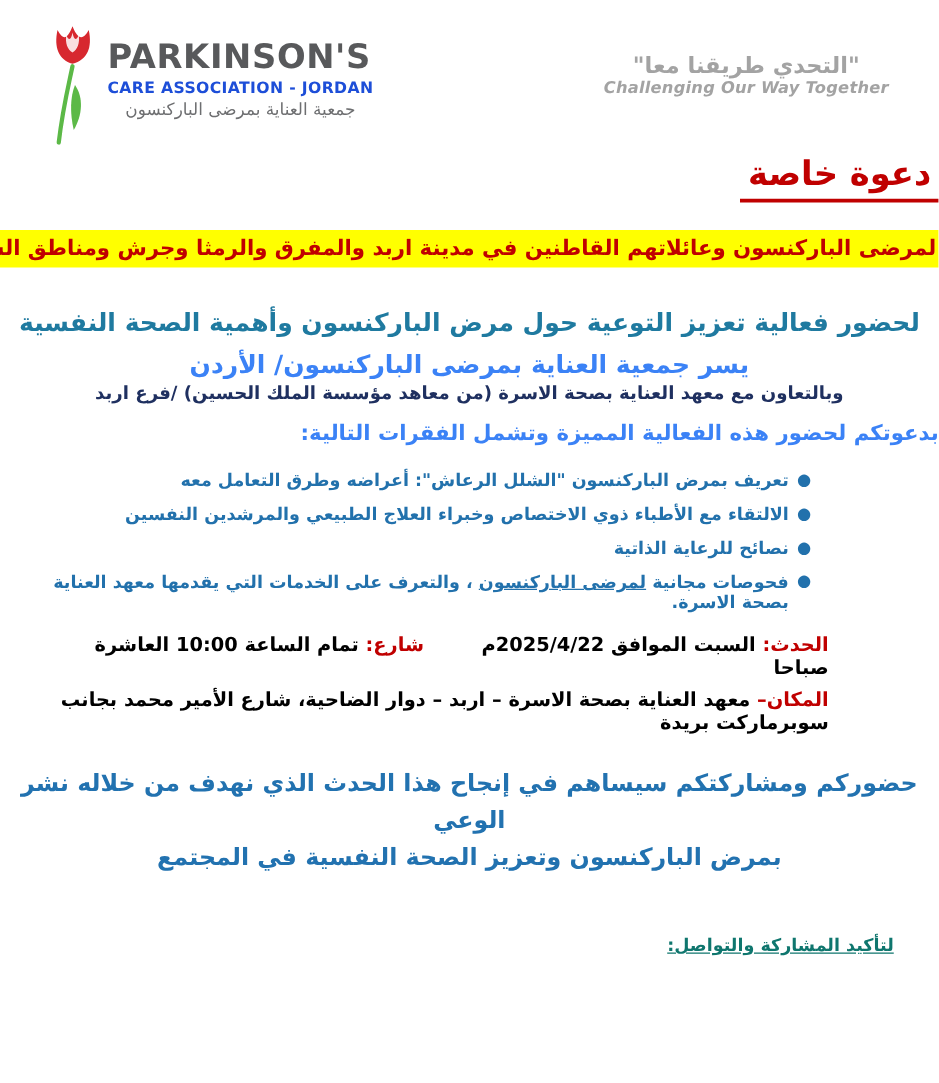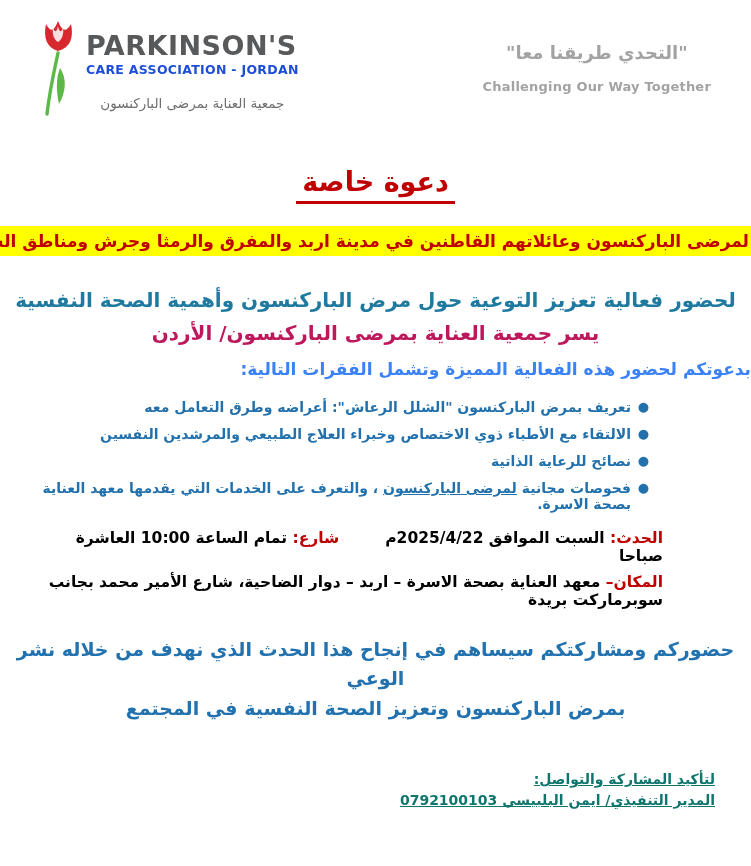--- a/index.html
+++ b/index.html
@@ -6,34 +6,34 @@
   .page {
     width:751px; height:866px; background:#ffffff; position:relative; overflow:hidden;
     font-family:"DejaVu Sans", sans-serif;
   }
   
   .header { display:flex; justify-content:space-between; align-items:flex-start; padding:16px 40px 0 36px; }
   .logo { display:flex; gap:4px; }
   .logo-text { padding-top:16px; }
   .logo-title { font-size:27px; font-weight:bold; color:#58595b; letter-spacing:0.5px; line-height:1; }
   .logo-sub { font-size:12.5px; font-weight:bold; color:#1d4ed8; letter-spacing:0.3px; margin-top:3px; }
-  .logo-ar { font-size:13.5px; color:#6d6e70; margin-top:18px; text-align:center; direction:rtl; }
+  .logo-ar { font-size:13.5px; color:#6d6e70; margin-top:3px; text-align:center; direction:rtl; }
   .slogan { text-align:center; margin-top:26px; color:#a3a3a3; margin-left:8px; }
   .slogan-ar { font-size:18px; font-weight:bold; direction:rtl; }
-  .slogan-en { font-size:13px; font-weight:bold; margin-top:16px; letter-spacing:0.2px; }
+  .slogan-en { font-size:13px; font-weight:bold; margin-top:0; letter-spacing:0.2px;font-style:italic; }
   
-  .title-wrap { text-align:center; margin-top:42px; }
+  .title-wrap { text-align:right; }
   .title { display:inline-block; color:#c00000; font-size:27px; font-weight:bold;
            border-bottom:3px solid #c00000; padding:0 6px 4px; direction:rtl; }
   
   .highlight-strip { margin-top:22px; background:#ffff00; direction:rtl; text-align:center; padding:5px 2px; }
   .highlight-strip span { color:#c00000; font-weight:bold; font-size:17px; white-space:nowrap; }
   
   .event-line   { margin-top:32px; text-align:center; direction:rtl; color:#1f7aa0; font-size:20px; font-weight:bold; }
-  .host-line    { margin-top:9px;  text-align:center; direction:rtl; color:#be185d; font-size:20px; font-weight:bold; }
+  .host-line    { margin-top:9px;  text-align:center; direction:rtl; color:#3b82f6; font-size:20px; font-weight:bold; }
   .partner-line { margin-top:4px;  text-align:center; direction:rtl; color:#1f3060; font-size:14.5px; font-weight:bold; }
   .invite-line  { margin-top:14px; text-align:right; direction:rtl; color:#3b82f6; font-size:17px; font-weight:bold; }
   
   .agenda { direction:rtl; margin:20px 100px 0 40px; padding:0; }
   .agenda li { list-style:none; color:#2271ac; font-size:14px; font-weight:bold;
                margin-bottom:11px; position:relative; padding-right:20px; }
   .agenda li .dot { position:absolute; right:2px; top:0px; font-size:13px; color:#2271ac; }
   .agenda .u { text-decoration:underline; }
   
   .details { direction:rtl; margin:17px 88px 0 40px; font-size:15.5px; font-weight:bold; color:#000; }
@@ -79,20 +79,21 @@
   <div class="title-wrap">
     <span class="title">دعوة خاصة</span>
   </div>
 
   <div class="highlight-strip">
     <span>لمرضى الباركنسون وعائلاتهم القاطنين في مدينة اربد والمفرق والرمثا وجرش ومناطق الشمال وما حولها</span>
   </div>
 
   <div class="event-line">لحضور فعالية تعزيز التوعية حول مرض الباركنسون وأهمية الصحة النفسية</div>
   <div class="host-line">يسر جمعية العناية بمرضى الباركنسون/ الأردن</div>
+  <div class="partner-line">وبالتعاون مع معهد العناية بصحة الاسرة (من معاهد مؤسسة الملك الحسين) /فرع اربد</div>
   <div class="invite-line">بدعوتكم لحضور هذه الفعالية المميزة وتشمل الفقرات التالية:</div>
 
   <ul class="agenda">
     <li>
       <span class="dot">●</span>
       <span>تعريف بمرض الباركنسون "الشلل الرعاش": أعراضه وطرق التعامل معه</span>
     </li>
     <li>
       <span class="dot">●</span>
       <span>الالتقاء مع الأطباء ذوي الاختصاص وخبراء العلاج الطبيعي والمرشدين النفسين</span>
@@ -116,16 +117,15 @@
     </div>
   </div>
 
   <div class="closing">
     <span>حضوركم ومشاركتكم سيساهم في إنجاح هذا الحدث الذي نهدف من خلاله نشر الوعي</span>
     <span>بمرض الباركنسون وتعزيز الصحة النفسية في المجتمع</span>
   </div>
 
   <div class="contact">
     <span>لتأكيد المشاركة والتواصل:</span>
-    <span>المدير التنفيذي/ ايمن البلبيسي 0792100103</span>
   </div>
 
 </div>
 
 </body></html>

